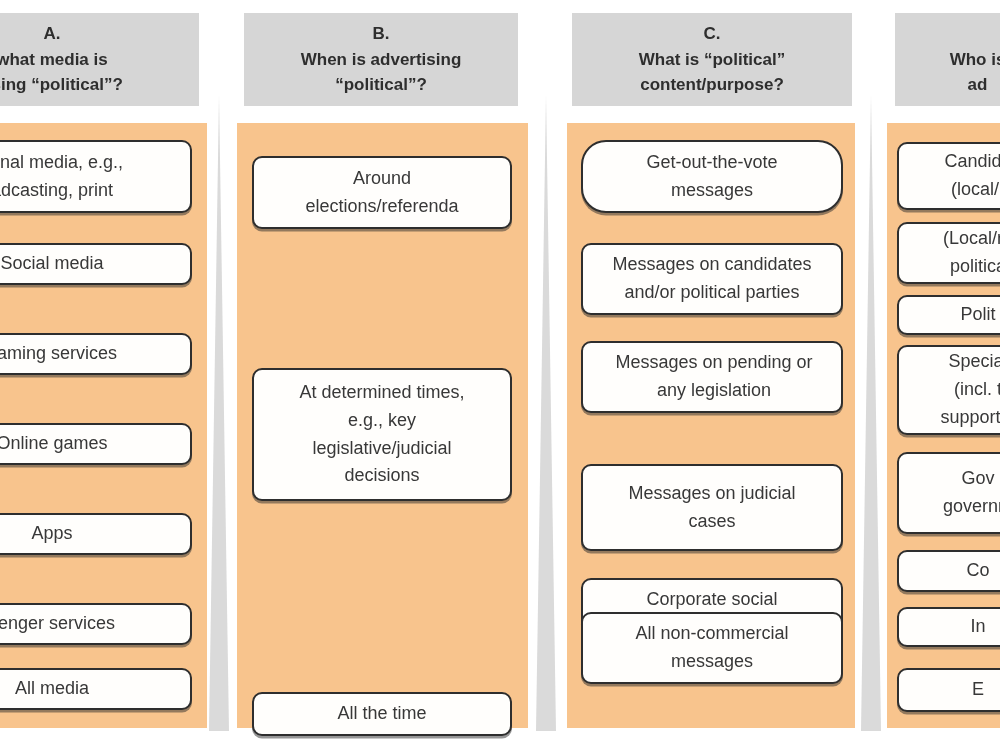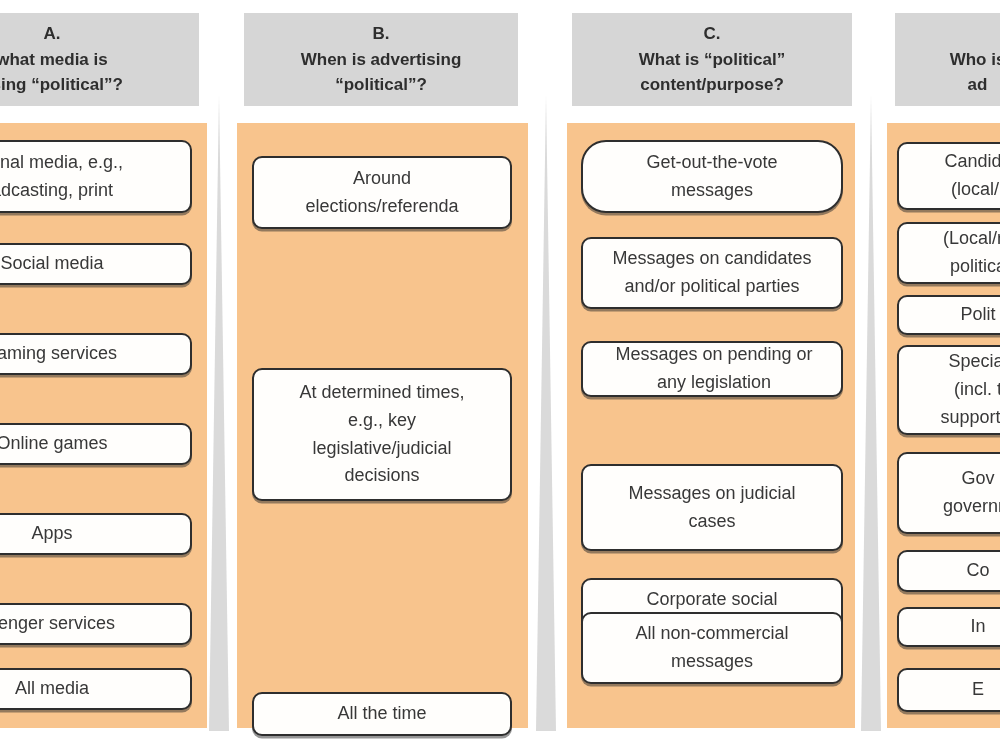--- a/index.html
+++ b/index.html
@@ -69,23 +69,23 @@
 
   <div class="wedge" style="left:536px;"></div>
 
   <div class="col-c">
     <div class="panel" style="left:567px;width:288px;"></div>
     <div class="header" style="left:572px;width:280px;">C.
 What is “political”
 content/purpose?</div>
     <div class="box" style="top:140px;height:73px;border-radius:25px;">Get-out-the-vote
 messages</div>
-    <div class="box" style="top:237px;height:72px;">Messages on candidates
+    <div class="box" style="top:243px;height:72px;">Messages on candidates
 and/or political parties</div>
-    <div class="box" style="top:341px;height:56px;padding-left:12px;">Messages on pending or
+    <div class="box" style="top:341px;height:72px;padding-left:12px;">Messages on pending or
 any legislation</div>
     <div class="box" style="top:464px;height:87px;">Messages on judicial
 cases</div>
     <div class="box" style="top:538px;height:72px;margin-top:40px;">Corporate social
 responsibility messages</div>
     <div class="box" style="top:612px;height:72px;">All non-commercial
 messages</div>
   </div>
 
   <div class="wedge" style="left:861px;"></div>

